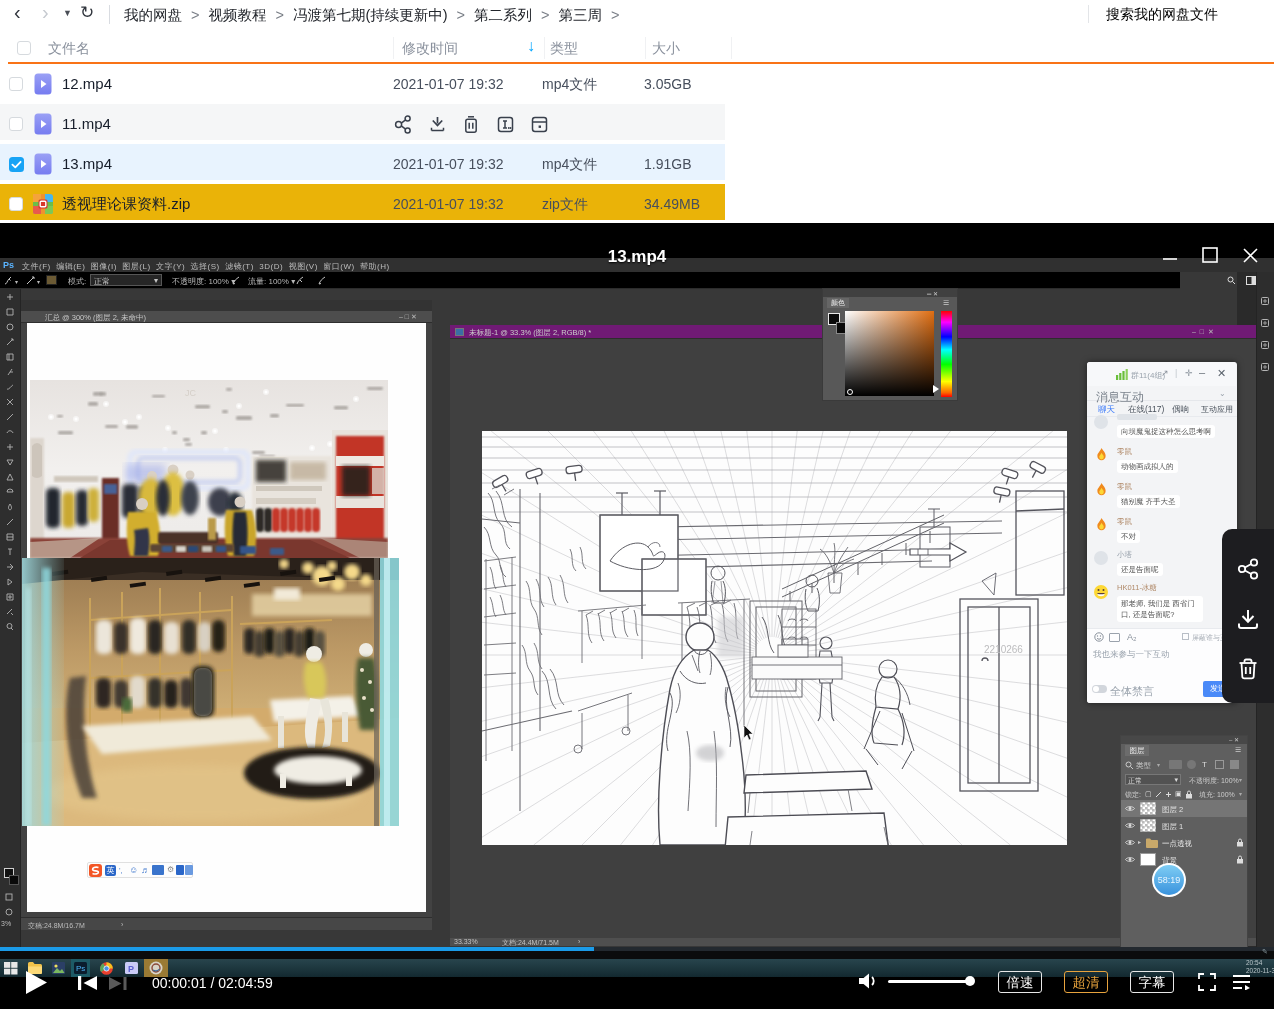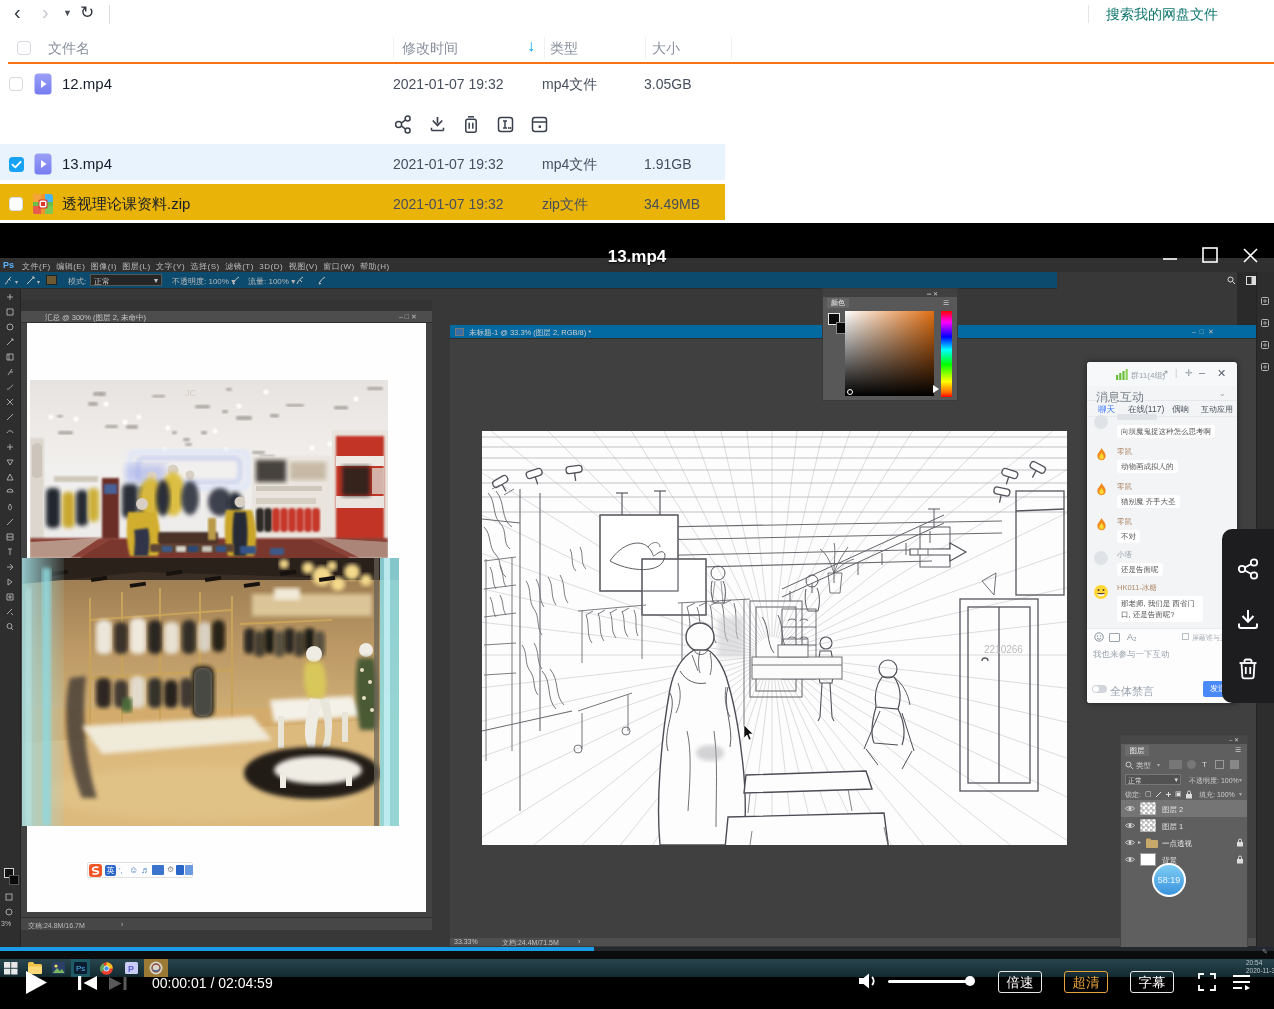--- a/index.html
+++ b/index.html
@@ -8,22 +8,23 @@
 .abs{position:absolute}
 </style></head><body>
 <div id="stage">
 
 <div class="abs" style="left:0;top:0;width:1274px;height:33px;background:#fff">
  <span class="abs" style="left:14px;top:1px;font-size:20px;color:#30353d">‹</span>
  <span class="abs" style="left:42px;top:1px;font-size:20px;color:#c6cad0">›</span>
  <span class="abs" style="left:63px;top:8px;font-size:9px;color:#4a4f57">▼</span>
  <span class="abs" style="left:80px;top:2px;font-size:17px;color:#30353d">↻</span>
  <span class="abs" style="left:109px;top:5px;width:1px;height:19px;background:#d9dce1"></span>
+ <div class="abs" style="left:124px;top:6px;font-size:14.5px;color:#23262c;white-space:nowrap">我的网盘<span style="color:#7a7f87;padding:0 9px">&gt;</span>视频教程<span style="color:#7a7f87;padding:0 9px">&gt;</span>冯渡第七期(持续更新中)<span style="color:#7a7f87;padding:0 9px">&gt;</span>第二系列<span style="color:#7a7f87;padding:0 9px">&gt;</span>第三周<span style="color:#7a7f87;padding:0 9px">&gt;</span></div>
  <span class="abs" style="left:1088px;top:5px;width:1px;height:18px;background:#e3e5e8"></span>
- <div class="abs" style="left:1106px;top:6px;font-size:14px;color:#0f766e">搜索我的网盘文件</div>
+ <div class="abs" style="left:1106px;top:6px;font-size:14px;color:#000000">搜索我的网盘文件</div>
 </div>
 
 <div class="abs" style="left:8px;top:33px;width:1274px;height:31px;border-bottom:2px solid #f97316">
  <span class="abs" style="left:9px;top:8px;width:14px;height:14px;border:1px solid #d6dade;border-radius:3px"></span>
  <span class="abs" style="left:40px;top:7px;font-size:14px;color:#8a919d">文件名</span>
  <span class="abs" style="left:394px;top:7px;font-size:14px;color:#8a919d">修改时间</span>
  <span class="abs" style="left:519px;top:4px;font-size:16px;color:#06a7ff;font-weight:bold">↓</span>
  <span class="abs" style="left:542px;top:7px;font-size:14px;color:#8a919d">类型</span>
  <span class="abs" style="left:644px;top:7px;font-size:14px;color:#8a919d">大小</span>
  <span class="abs" style="left:385px;top:4px;width:1px;height:22px;background:#f0f1f3"></span>
@@ -40,20 +41,34 @@
             <stop offset="1" stop-color="#767cf0"></stop>
           </linearGradient>
         </defs>
         <rect x="0.5" y="0.5" width="17" height="21" rx="3.5" fill="url(#vg34)"></rect>
         <path d="M7 7 L12.5 11 L7 15 Z" fill="#fff"></path>
       </svg>
       <span class="abs" style="left:62px;top:11px;font-size:15px;color:#171e2b">12.mp4</span>
       <span class="abs" style="left:393px;top:12px;font-size:14px;color:#474f5d">2021-01-07 19:32</span>
       <span class="abs" style="left:542px;top:12px;font-size:14px;color:#474f5d">mp4文件</span>
       <span class="abs" style="left:644px;top:12px;font-size:14px;color:#474f5d">3.05GB</span>
+    </div>
+    <div class="abs" style="left:0;top:104px;width:725px;height:36px;background:#f5f6f7">
+      <span class="abs" style="left:9px;top:13px;width:14px;height:14px;border:1px solid #d6dade;border-radius:3px;background:#fff"></span>
+      <svg class="abs" style="left:34px;top:9px" width="18" height="22" viewBox="0 0 18 22">
+        <defs>
+          <linearGradient id="vg34" x1="0" y1="0" x2="0" y2="1">
+            <stop offset="0" stop-color="#9aa0f5"></stop>
+            <stop offset="1" stop-color="#767cf0"></stop>
+          </linearGradient>
+        </defs>
+        <rect x="0.5" y="0.5" width="17" height="21" rx="3.5" fill="url(#vg34)"></rect>
+        <path d="M7 7 L12.5 11 L7 15 Z" fill="#fff"></path>
+      </svg>
+      <span class="abs" style="left:62px;top:11px;font-size:15px;color:#171e2b">11.mp4</span>
     </div>
     <div class="abs" style="left:0;top:144px;width:725px;height:36px;background:#e8f3fe">
       <svg class="abs" style="left:9px;top:13px" width="15" height="15" viewBox="0 0 15 15">
         <rect width="15" height="15" rx="3.5" fill="#17a3f5"></rect>
         <path d="M3.4 7.6 L6.3 10.4 L11.6 4.8" stroke="#fff" stroke-width="1.8" fill="none" stroke-linecap="round" stroke-linejoin="round"></path>
       </svg>
       <svg class="abs" style="left:34px;top:9px" width="18" height="22" viewBox="0 0 18 22">
         <defs>
           <linearGradient id="vg34" x1="0" y1="0" x2="0" y2="1">
             <stop offset="0" stop-color="#9aa0f5"></stop>
@@ -113,21 +128,21 @@
         <rect x="7.6" y="10.5" width="2.4" height="2.4" fill="#39404c" stroke="none"></rect>
       </g>
 </svg>
 <div class="abs" style="left:0;top:223px;width:1274px;height:35px;background:#000"></div>
     <div class="abs" style="left:0;top:258px;width:1274px;height:693px;background:#383838"></div>
     <div class="abs" style="left:1237px;top:272px;width:37px;height:679px;background:#2a2a2a"></div>
 <div class="abs" style="left:0;top:258px;width:1274px;height:14px;background:#303030;font-size:8px;color:#bdbdbd;white-space:nowrap">
 <span class="abs" style="left:3px;top:2px;color:#5ab4ff;font-weight:bold;font-size:9px">Ps</span>
 <span class="abs" style="left:22px;top:3px;letter-spacing:0.5px">文件(F)&nbsp;&nbsp;编辑(E)&nbsp;&nbsp;图像(I)&nbsp;&nbsp;图层(L)&nbsp;&nbsp;文字(Y)&nbsp;&nbsp;选择(S)&nbsp;&nbsp;滤镜(T)&nbsp;&nbsp;3D(D)&nbsp;&nbsp;视图(V)&nbsp;&nbsp;窗口(W)&nbsp;&nbsp;帮助(H)</span>
 </div>
-<div class="abs" style="left:0;top:272px;width:1057px;height:17px;background:#0c4a6e;border-bottom:1px solid #2c2c2c;font-size:8px;color:#b8b8b8">
+<div class="abs" style="left:0;top:272px;width:1180px;height:17px;background:#000000;border-bottom:1px solid #2c2c2c;font-size:8px;color:#b8b8b8">
  <svg class="abs" style="left:4px;top:4px" width="9" height="9" viewBox="0 0 9 9">
         <path d="M1 8 C3 8 3 5 5 3 L7 1 M5 3 L6.5 4.5" stroke="#c5c5c5" stroke-width="1" fill="none"></path>
       </svg>
       <span class="abs" style="left:15px;top:6px;font-size:6px">▾</span>
  <svg class="abs" style="left:26px;top:4px" width="9" height="9" viewBox="0 0 9 9">
         <path d="M1 8 L8 1 M6 1 H8 V3" stroke="#c5c5c5" stroke-width="1" fill="none"></path>
       </svg>
       <span class="abs" style="left:37px;top:6px;font-size:6px">▾</span>
  <span class="abs" style="left:46px;top:3px;width:11px;height:10px;background:#6b5a34;border:1px solid #222"></span>
  <span class="abs" style="left:68px;top:4px">模式:</span>
@@ -502,21 +517,21 @@
 <span class="abs" style="left:97px;top:2px;width:8px;height:10px;background:#6a9ae0;border-radius:1px"></span>
 </div>
 
 <div class="abs" style="left:21px;top:917px;width:411px;height:13px;background:#474747;border-top:1px solid #2e2e2e">
  <span class="abs" style="left:7px;top:3px;font-size:7px;color:#bdbdbd">交稿:24.8M/16.7M</span>
  <span class="abs" style="left:100px;top:3px;font-size:7px;color:#bdbdbd">›</span>
 </div>
 <span class="abs" style="left:1px;top:920px;font-size:7px;color:#bdbdbd">3%</span>
 
 <div class="abs" style="left:450px;top:325px;width:806px;height:621px;background:#404040">
- <div class="abs" style="left:0;top:0;width:806px;height:14px;background:#0369a1;border-bottom:1px solid #2d2d2d">
+ <div class="abs" style="left:0;top:0;width:806px;height:14px;background:#701a75;border-bottom:1px solid #2d2d2d">
   <span class="abs" style="left:5px;top:3px;width:9px;height:8px;background:#3a6ea5;border:1px solid #777"></span>
   <span class="abs" style="left:19px;top:3px;font-size:7.5px;color:#cccccc">未标题-1 @ 33.3% (图层 2, RGB/8) *</span>
   <span class="abs" style="left:742px;top:3px;font-size:7px;color:#bbb">–&nbsp;&nbsp;□&nbsp;&nbsp;✕</span>
  </div>
 </div>
 <svg class="abs" style="left:482px;top:431px" width="585" height="414" viewBox="0 0 585 414">
       <rect width="585" height="414" fill="#fdfdfd"></rect>
       <g stroke="#c6c6ca" stroke-width="0.6">
         <line x1="308.0" y1="224.0" x2="585.0" y2="224.0"></line>
         <line x1="307.9" y1="226.0" x2="585.0" y2="257.2"></line>

